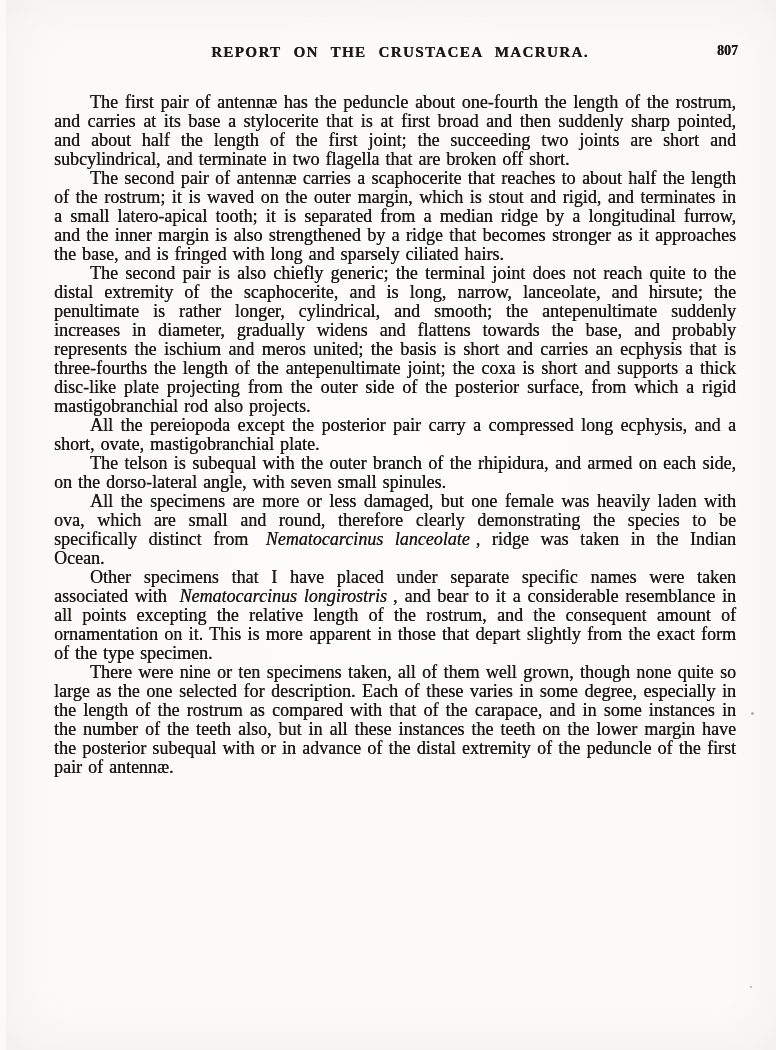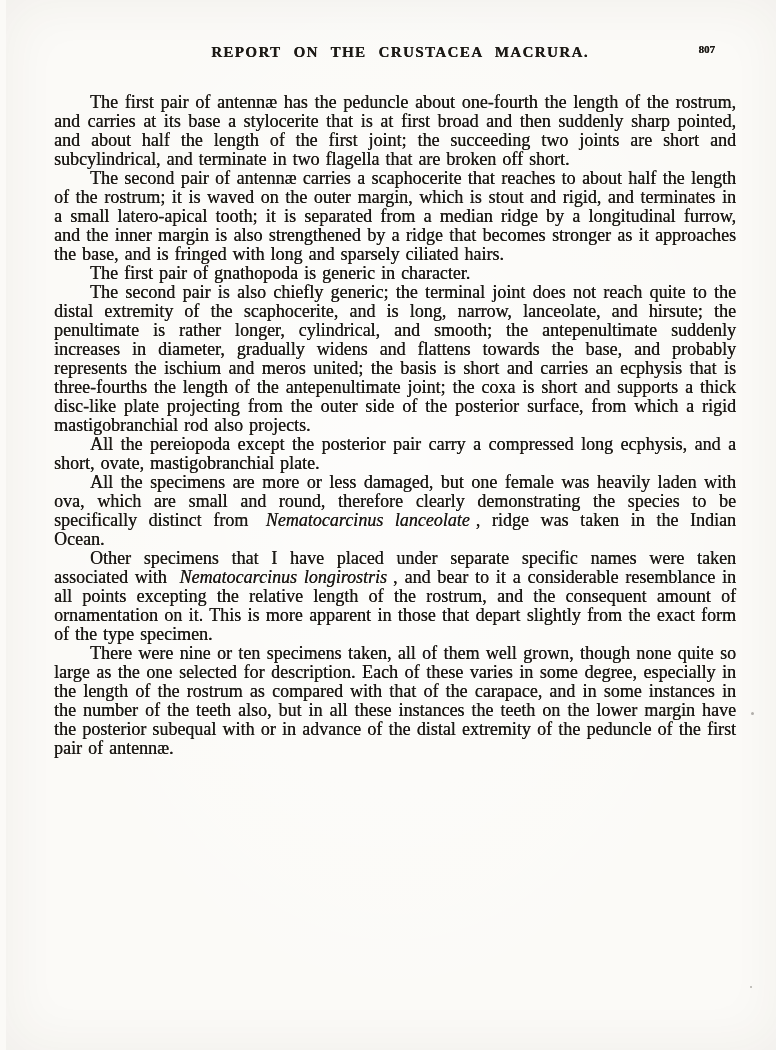--- a/index.html
+++ b/index.html
@@ -35,22 +35,22 @@
     text-align: center;
     font-size: 15px;
     font-weight: bold;
     letter-spacing: 1.4px;
     word-spacing: 7px;
     text-shadow: 0.25px 0 0 currentColor;
   }
   .page-number {
     position: absolute;
     top: 43px;
-    right: 67px;
-    font-size: 11px;
+    right: 44px;
+    font-size: 14px;
     font-weight: bold;
     text-shadow: 0.2px 0 0 currentColor;
   }
   .page-body {
     margin: 29px 46px 0 48px;
     font-size: 18px;
     line-height: 19px;
     text-align: justify;
     text-shadow: 0.22px 0 0 currentColor;
     font-family: Liberation Serif, serif;
@@ -80,23 +80,23 @@
 <div class="page">
   <header class="page-header">
     <div class="running-title">REPORT ON THE CRUSTACEA MACRURA.</div>
     <div class="page-number">807</div>
   </header>
 
   <main class="page-body">
 
   <p><span>The first pair of antennæ has the peduncle about one-fourth the length of the rostrum, and carries at its base a stylocerite that is at first broad and then suddenly sharp pointed, and about half the length of the first joint; the succeeding two joints are short and subcylindrical, and terminate in two flagella that are broken off short.</span></p>
       <p><span>The second pair of antennæ carries a scaphocerite that reaches to about half the length of the rostrum; it is waved on the outer margin, which is stout and rigid, and terminates in a small latero-apical tooth; it is separated from a median ridge by a longitudinal furrow, and the inner margin is also strengthened by a ridge that becomes stronger as it approaches the base, and is fringed with long and sparsely ciliated hairs.</span></p>
-      <p><span>The first pair of gnathopoda is generic in character.</span></p>
       <p><span>The second pair is also chiefly generic; the terminal joint does not reach quite to the distal extremity of the scaphocerite, and is long, narrow, lanceolate, and hirsute; the penultimate is rather longer, cylindrical, and smooth; the antepenultimate suddenly increases in diameter, gradually widens and flattens towards the base, and probably represents the ischium and meros united; the basis is short and carries an ecphysis that is three-fourths the length of the antepenultimate joint; the coxa is short and supports a thick disc-like plate projecting from the outer side of the posterior surface, from which a rigid mastigobranchial rod also projects.</span></p>
       <p><span>All the pereiopoda except the posterior pair carry a compressed long ecphysis, and a short, ovate, mastigobranchial plate.</span></p>
+      <p><span>The telson is subequal with the outer branch of the rhipidura, and armed on each side, on the dorso-lateral angle, with seven small spinules.</span></p>
       <p><span>All the specimens are more or less damaged, but one female was heavily laden with ova, which are small and round, therefore clearly demonstrating the species to be specifically distinct from </span><em>Nematocarcinus lanceolate</em><span>, ridge was taken in the Indian Ocean.</span></p>
       <p><span>Other specimens that I have placed under separate specific names were taken associated with </span><em>Nematocarcinus longirostris</em><span>, and bear to it a considerable resemblance in all points excepting the relative length of the rostrum, and the consequent amount of ornamentation on it.  This is more apparent in those that depart slightly from the exact form of the type specimen.</span></p>
       <p><span>There were nine or ten specimens taken, all of them well grown, though none quite so large as the one selected for description.  Each of these varies in some degree, especially in the length of the rostrum as compared with that of the carapace, and in some instances in the number of the teeth also, but in all these instances the teeth on the lower margin have the posterior subequal with or in advance of the distal extremity of the peduncle of the first pair of antennæ.</span></p>
     </main>
 
   <span class="speck s1"></span>
   <span class="speck s2"></span>
 </div>
 
 </body></html>

